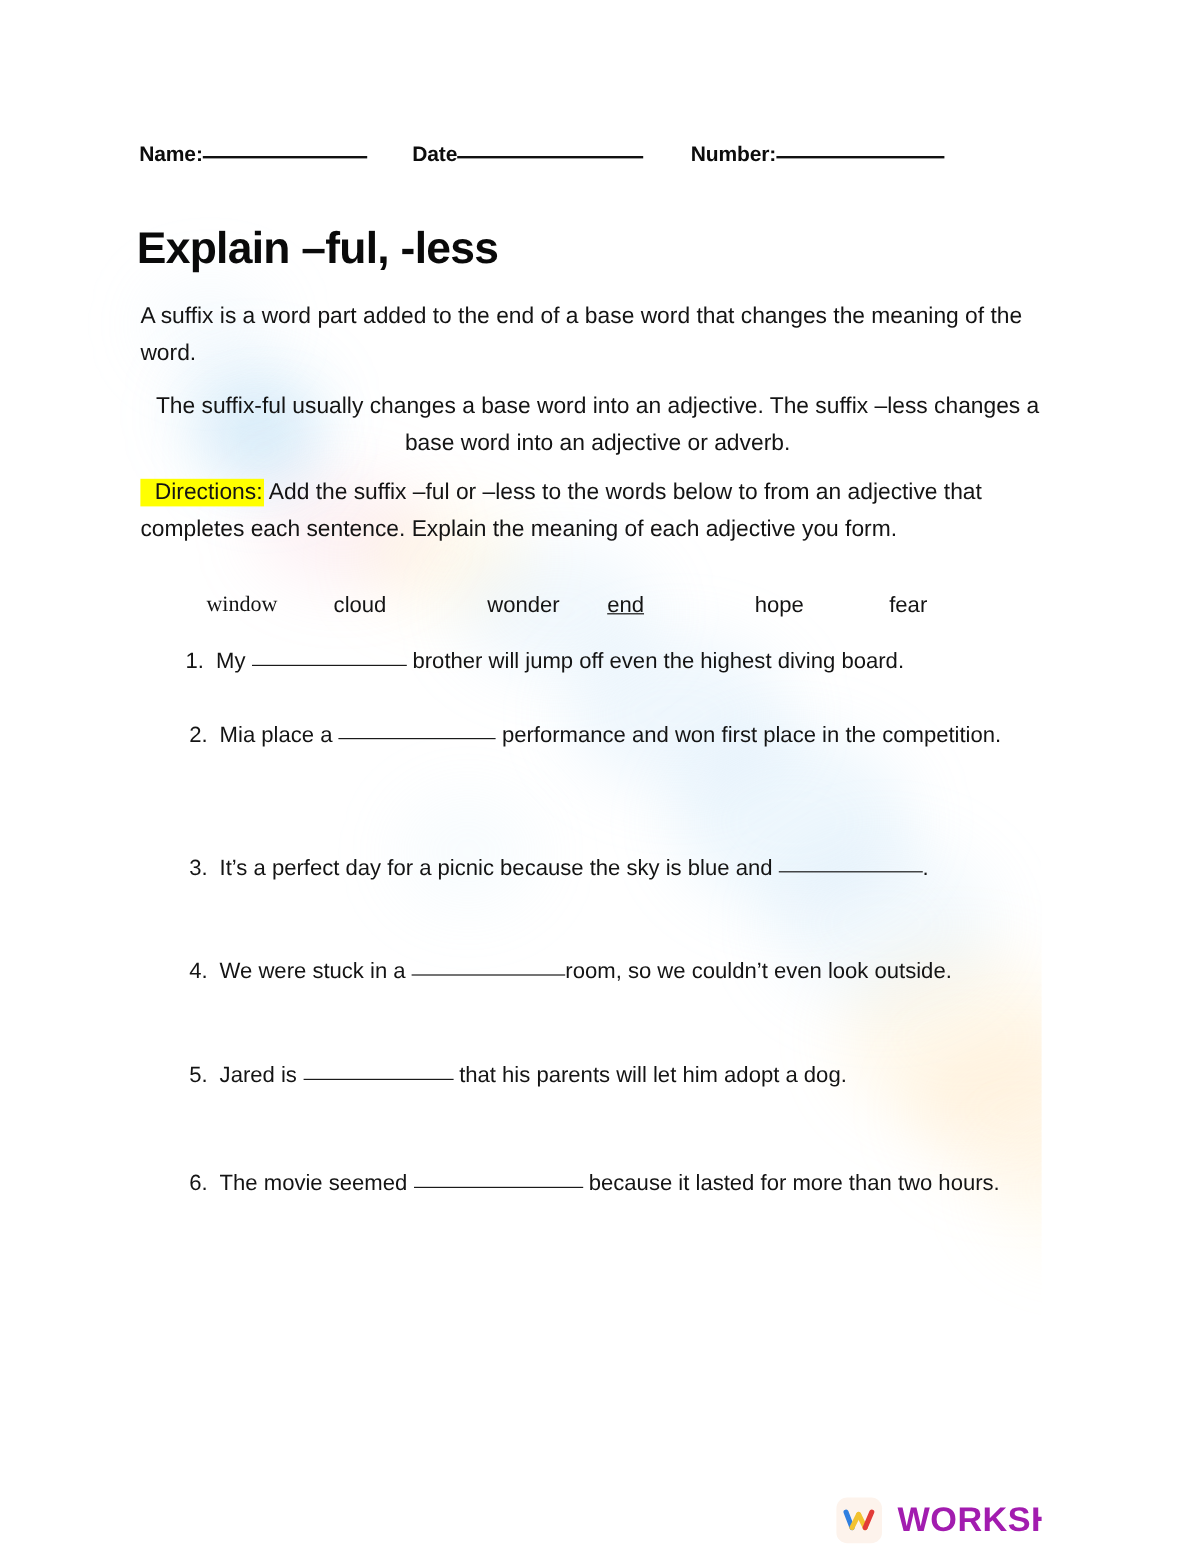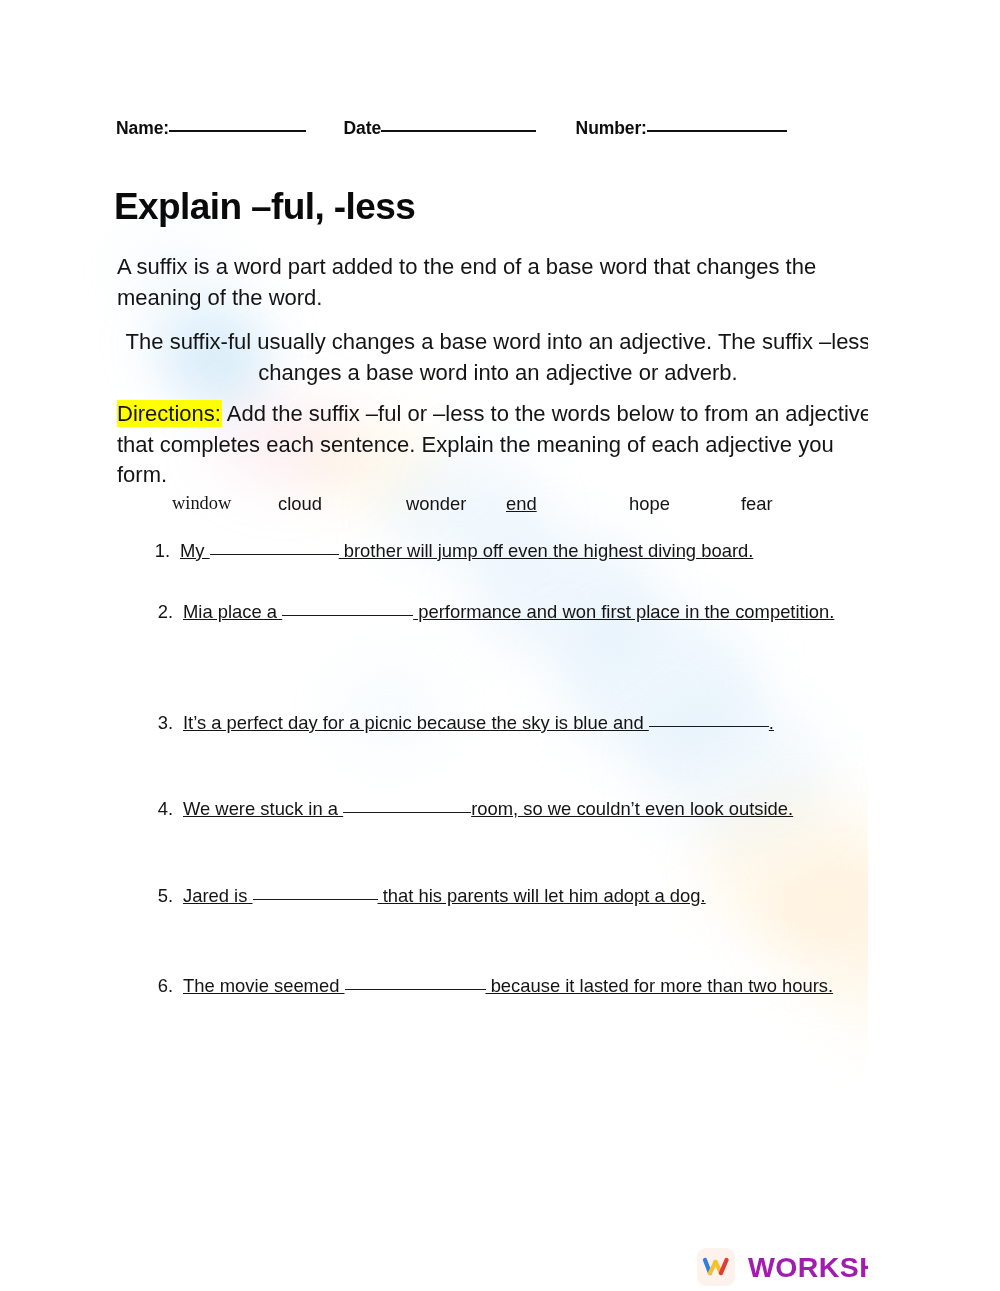--- a/index.html
+++ b/index.html
@@ -72,31 +72,31 @@
     letter-spacing: -0.6px;
     color: #0a0a0a;
     line-height: 1.12;
   }
 
   
   .para {
     position: absolute;
     left: 117px;
     width: 762px;
-    font-size: 22px;
+    font-size: 19px;
     line-height: 30.5px;
     color: #141414;
   }
   .para.p1 { top: 230px; }
   .para.p2 { top: 305px; text-align: center; }
   .para.p3 { top: 377px; }
 
   .hl {
     background: #ffff00;
-    padding: 1px 1px 1px 0;
+    padding: 1px 1px 1px 12px;
     box-decoration-break: clone;
     -webkit-box-decoration-break: clone;
   }
 
   
   .wordbank {
     position: absolute;
     left: 172px;
     top: 493px;
     width: 660px;
@@ -122,21 +122,20 @@
   .item .num {
     position: absolute;
     left: 0;
     top: 0;
     width: 26px;
     text-align: right;
   }
   .item .body {
     margin-left: 36px;
     display: block;
-    text-decoration: underline;
   }
   .blank {
     display: inline-block;
     border-bottom: 1.7px solid #1a1a1a;
     vertical-align: 2px;
   }
   .b1 { width: 129px; }
   .b2 { width: 131px; }
   .b3 { width: 120px; }
   .b4 { width: 128px; }

